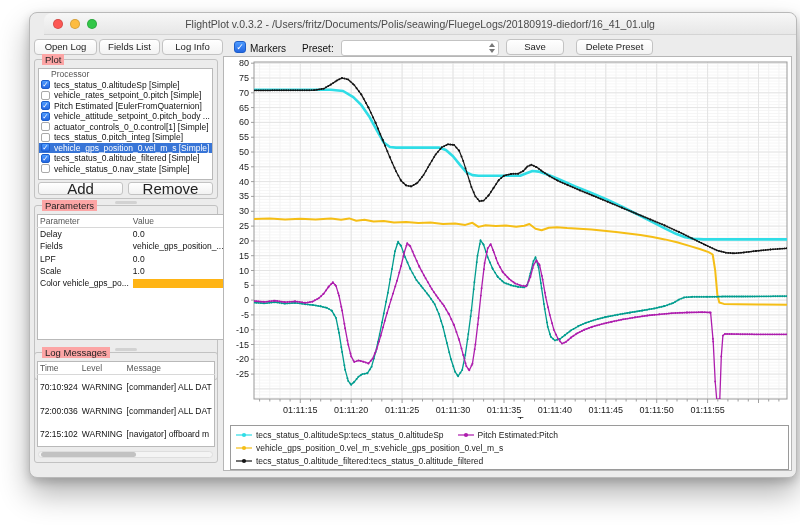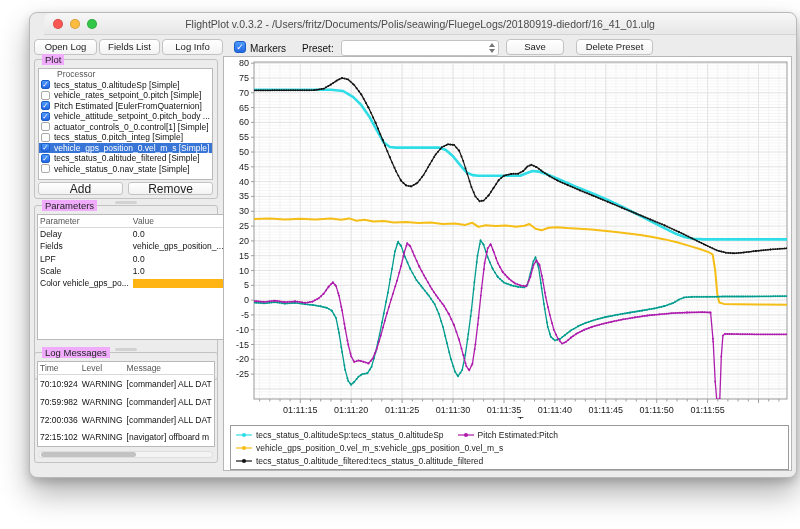--- a/index.html
+++ b/index.html
@@ -23,31 +23,31 @@
   .cbox{position:absolute;width:12px;height:12px;border-radius:3px;background:linear-gradient(#4d9bff,#2467e2);
     border:1px solid #1d5dc8;color:#fff;font-size:9px;line-height:11px;text-align:center;}
   .tlabel{position:absolute;font-size:10px;color:#111;}
   .combo{position:absolute;height:16px;background:#fff;border:1px solid #c3c3c3;border-radius:3px;}
   .stepper{position:absolute;right:1px;top:1px;width:11px;height:12px;display:flex;flex-direction:column;
     align-items:center;justify-content:center;gap:2px;}
   .tri-up{width:0;height:0;border-left:3px solid transparent;border-right:3px solid transparent;border-bottom:4px solid #777;}
   .tri-dn{width:0;height:0;border-left:3px solid transparent;border-right:3px solid transparent;border-top:4px solid #777;}
   
   .group{position:absolute;left:4px;width:184px;border:1px solid #c2c2c2;border-radius:3px;}
-  .group-label{position:absolute;top:-6px;left:7px;background:#f0abfc;padding:0 3px;font-size:9.5px;color:#222;}
+  .group-label{position:absolute;top:-6px;left:7px;background:#fca5a5;padding:0 3px;font-size:9.5px;color:#222;}
   .listbox{position:absolute;left:3px;top:8px;right:4px;background:#fff;border:1px solid #b9b9b9;overflow:hidden;}
   .lrow{display:flex;align-items:center;height:10.5px;font-size:8.5px;color:#111;white-space:nowrap;overflow:hidden;padding-left:2px;}
-  .lrow.hdr{color:#555;padding-left:18px;}
+  .lrow.hdr{color:#555;padding-left:12px;}
   .lrow.sel{background:#3875d7;color:#fff;}
   .cb{flex:0 0 9px;width:9px;height:9px;margin-right:4px;border-radius:2px;border:1px solid #a9a9a9;background:#fff;
      font-size:7.5px;line-height:8px;text-align:center;color:#fff;}
   .cb.on{background:linear-gradient(#4d9bff,#2467e2);border-color:#1d5dc8;}
   .btnrow{position:absolute;left:3px;right:4px;bottom:3px;display:flex;gap:5px;}
   .sbtn{flex:1;height:13px;background:linear-gradient(#ffffff,#f2f2f2);border:1px solid #c3c3c3;border-radius:3px;
-    font-size:12px;text-align:center;line-height:12px;color:#222;}
+    font-size:15px;text-align:center;line-height:12px;color:#222;}
   table.grid{position:absolute;left:2px;top:8px;right:4px;background:#fff;border:1px solid #b9b9b9;
     border-collapse:collapse;table-layout:fixed;}
   table.grid th{font-weight:normal;text-align:left;font-size:8.5px;color:#555;border-bottom:1px solid #d8d8d8;
     padding:1px 2px;height:10px;white-space:nowrap;overflow:hidden;}
   table.grid td{font-size:8.5px;color:#111;padding:0 2px;height:11px;white-space:nowrap;overflow:hidden;margin-top:20px;}
   .swatch{width:100%;height:9px;}
   .hscroll{position:absolute;left:3px;right:4px;bottom:4px;height:7px;background:#f4f4f4;border:1px solid #dedede;border-radius:4px;}
   .hthumb{position:absolute;left:2px;top:0px;width:95px;height:5px;background:#c2c2c2;border-radius:3px;}
   .splitter{position:absolute;left:85px;width:22px;height:3px;background:#d2d2d2;border-radius:2px;}
   
@@ -208,25 +208,20 @@
         <thead>
             <tr>
           <th>Time</th>
           <th>Level</th>
           <th>Message</th>
         </tr>
           </thead>
         <tbody id="log-body">
             <tr>
               <td>70:10:924</td>
-              <td>WARNING</td>
-              <td>[commander] ALL DAT</td>
-            </tr>
-            <tr>
-              <td>70:59:982</td>
               <td>WARNING</td>
               <td>[commander] ALL DAT</td>
             </tr>
             <tr>
               <td>72:00:036</td>
               <td>WARNING</td>
               <td>[commander] ALL DAT</td>
             </tr>
             <tr>
               <td>72:15:102</td>

